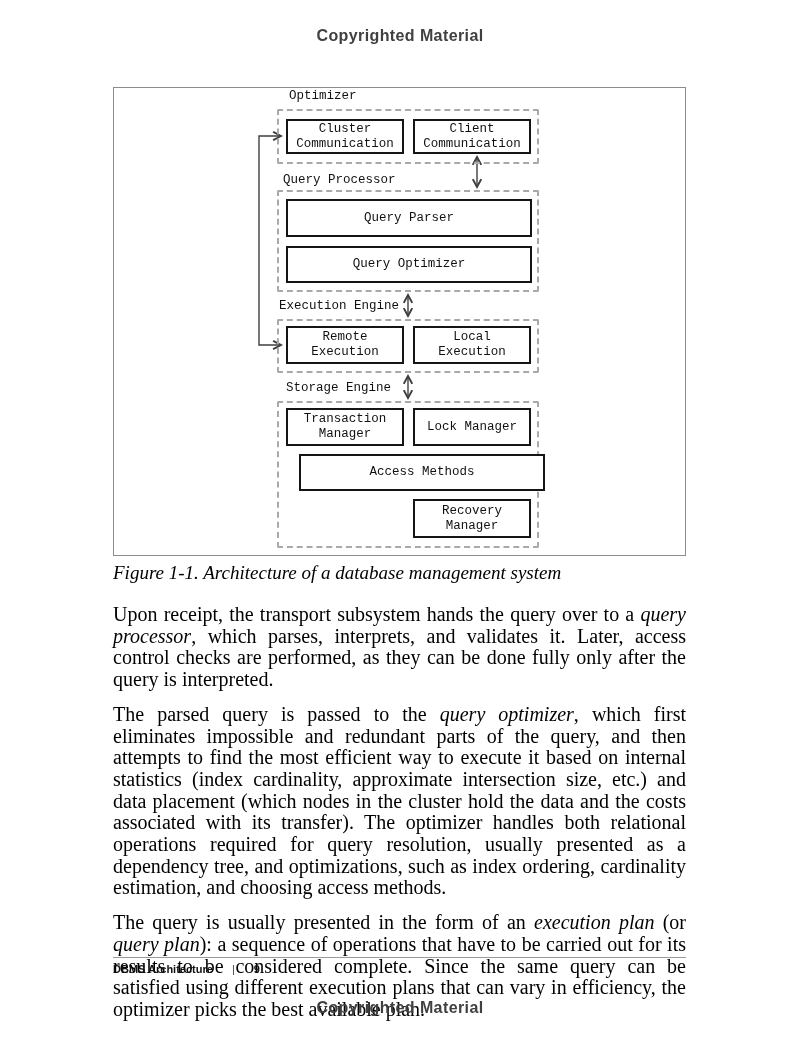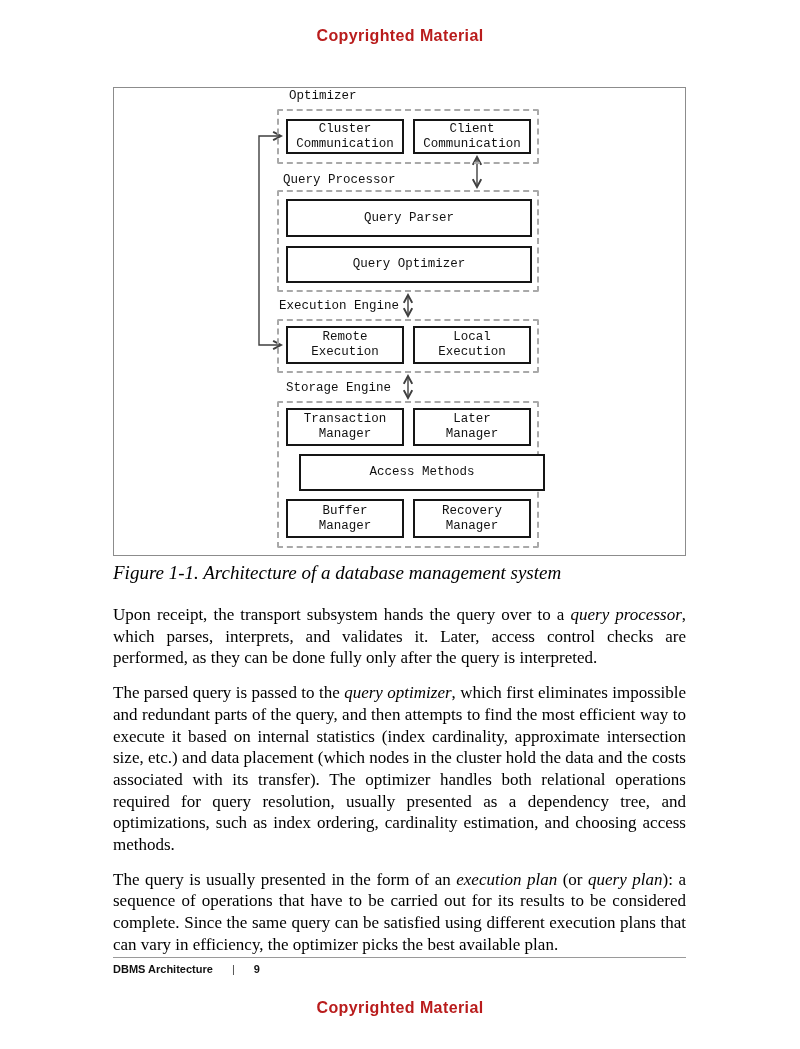--- a/index.html
+++ b/index.html
@@ -1,39 +1,39 @@
 <!DOCTYPE html>
 <html><head>
 <meta charset="utf-8">
 <style>
   html,body{margin:0;padding:0;background:#ffffff;}
   .page{position:relative;width:800px;height:1049px;background:#ffffff;overflow:hidden;
         font-family:"Liberation Serif", serif;color:#000;}
   .copyright{position:absolute;left:0;width:800px;text-align:center;
              font-family:"Liberation Sans", sans-serif;font-weight:bold;
-             font-size:16px;color:#b91c1c;letter-spacing:.4px;}
+             font-size:16px;color:#404040;letter-spacing:.4px;}
   .copyright.top{top:27px;}
   .copyright.bottom{top:999px;}
 
   
   .figure-frame{position:absolute;left:113px;top:87px;width:571px;height:467px;
                 border:1px solid #8c8c8c;background:#fff;}
   .arrows{position:absolute;left:0;top:0;pointer-events:none;}
   .sec-label{position:absolute;font-family:"Liberation Mono", monospace;
              font-size:12.5px;color:#111;white-space:nowrap;}
   .dashed{position:absolute;border:2px dashed #a9a9a9;border-radius:2px;box-sizing:border-box;}
   .dbox{position:absolute;border:2px solid #151515;background:#fff;box-sizing:border-box;
         display:flex;align-items:center;justify-content:center;text-align:center;
         font-family:"Liberation Mono", monospace;font-size:12.5px;line-height:15px;
-        color:#111;padding:0 14px;}
+        color:#111;padding:0 6px;}
 
   
   .text-col{position:absolute;left:113px;top:562px;width:573px;}
   .caption{font-style:italic;font-size:19px;margin:0 0 20px 0;}
-  .text-col p{margin:0 0 13px 0;font-size:17px;line-height:21.7px;text-align:justify;}
+  .text-col p{margin:0 0 13px 0;font-size:20px;line-height:21.7px;text-align:justify;}
   .text-col p em{font-style:italic;}
 
   
   .footer{position:absolute;left:113px;top:957px;width:573px;border-top:1px solid #9a9a9a;
           padding-top:5px;text-align:left;font-family:"Liberation Sans", sans-serif;
           font-weight:bold;font-size:11px;color:#111;}
   .footer .sep{display:inline-block;margin:0 16px;font-weight:normal;color:#444;}
 </style>
 </head>
 <body>
@@ -67,23 +67,22 @@
     <div class="dbox" style="left:172px;top:158px;width:246px;height:37px">Query Optimizer</div>
 
     <div class="sec-label" style="left:165px;top:211px">Execution Engine</div>
     <div class="dashed" style="left:163px;top:231px;width:262px;height:54px"></div>
     <div class="dbox" style="left:172px;top:238px;width:118px;height:38px">Remote Execution</div>
     <div class="dbox" style="left:299px;top:238px;width:118px;height:38px">Local Execution</div>
 
     <div class="sec-label" style="left:172px;top:293px">Storage Engine</div>
     <div class="dashed" style="left:163px;top:313px;width:262px;height:147px"></div>
     <div class="dbox" style="left:172px;top:320px;width:118px;height:38px">Transaction Manager</div>
-    <div class="dbox" style="left:299px;top:320px;width:118px;height:38px">Later Manager</div>
+    <div class="dbox" style="left:299px;top:320px;width:118px;height:38px">Lock Manager</div>
     <div class="dbox" style="left:185px;top:366px;width:246px;height:37px">Access Methods</div>
-    <div class="dbox" style="left:172px;top:411px;width:118px;height:39px">Buffer Manager</div>
     <div class="dbox" style="left:299px;top:411px;width:118px;height:39px">Recovery Manager</div>
   </div>
 
   <div class="text-col">
     <div class="caption">Figure 1-1. Architecture of a database management system</div>
     <p><span>Upon receipt, the transport subsystem hands the query over to a </span><em>query processor</em><span>, which parses, interprets, and validates it. Later, access control checks are performed, as they can be done fully only after the query is interpreted.</span></p>
     <p><span>The parsed query is passed to the </span><em>query optimizer</em><span>, which first eliminates impossible and redundant parts of the query, and then attempts to find the most efficient way to execute it based on internal statistics (index cardinality, approximate intersection size, etc.) and data placement (which nodes in the cluster hold the data and the costs associated with its transfer). The optimizer handles both relational operations required for query resolution, usually presented as a dependency tree, and optimizations, such as index ordering, cardinality estimation, and choosing access methods.</span></p>
     <p><span>The query is usually presented in the form of an </span><em>execution plan</em><span> (or </span><em>query plan</em><span>): a sequence of operations that have to be carried out for its results to be considered complete. Since the same query can be satisfied using different execution plans that can vary in efficiency, the optimizer picks the best available plan.</span></p>
   </div>
 

